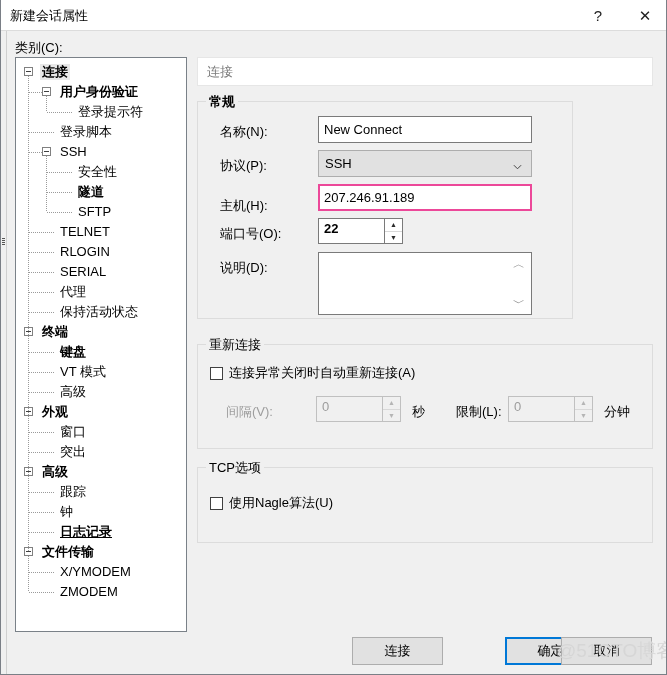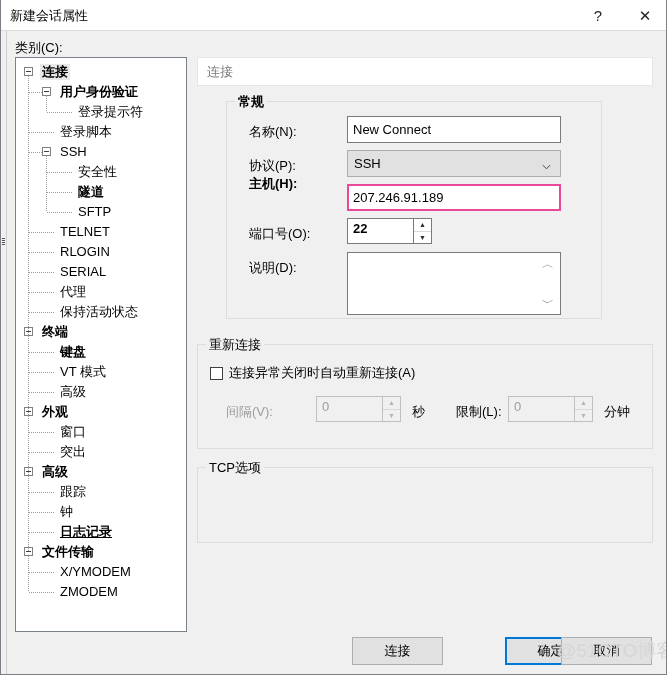--- a/index.html
+++ b/index.html
@@ -284,37 +284,37 @@
       <div class="vline" style="left: 12px; top: 18px; height: 476px;"></div>
       <div class="hline" style="left: 13px; top: 274px; width: 0px;"></div>
       <div class="hline" style="left: 13px; top: 354px; width: 0px;"></div>
       <div class="hline" style="left: 13px; top: 414px; width: 0px;"></div>
       <div class="hline" style="left: 13px; top: 494px; width: 0px;"></div>
     </div>
 
   <div id="right-pane">
     <div id="pane-header">连接</div>
 
-    <div class="gbox" style="left:0px; top:44px; width:376px; height:218px;margin-left:29px;">
+    <div class="gbox" style="left:0px; top:44px; width:376px; height:218px;">
       <div class="gtitle bold">常规</div>
 
       <div class="flabel" style="left:22px; top:21px;">名称(N):</div>
       <div class="tbox" style="left:120px; top:14px; width:214px; height:27px; line-height:21px;">New Connect</div>
 
       <div class="flabel" style="left:22px; top:55px;">协议(P):</div>
       <div class="combo" style="left:120px; top:48px; width:214px; height:27px;">
         <span>SSH</span>
         <span class="arrow">
           <svg width="9" height="9" viewBox="0 0 10 10">
               <path d="M1 3 L5 7 L9 3" stroke="#444" stroke-width="1.1" fill="none"></path>
             </svg>
         </span>
       </div>
 
-      <div class="flabel" style="left:22px; top:73px;font-weight:bold;">主机(H):</div>
+      <div class="flabel" style="left:22px; top:95px;">主机(H):</div>
       <div class="tbox focused" style="left:120px; top:82px; width:214px; height:27px; line-height:20px; padding-left:4px;">207.246.91.189</div>
 
       <div class="flabel" style="left:22px; top:123px;">端口号(O):</div>
       <div class="spin-wrap" style="left:120px; top:216px; width:85px; height:26px; top:116px;font-weight:bold;">
         <div class="spin-field">22</div>
         <div class="spin-btns">
           <div>▲</div>
           <div>▼</div>
         </div>
       </div>
@@ -351,20 +351,24 @@
         <div class="spin-btns dis">
           <div>▲</div>
           <div>▼</div>
         </div>
       </div>
       <div class="flabel" style="left:406px; top:58px;">分钟</div>
     </div>
 
     <div class="gbox" style="left:0px; top:410px; width:456px; height:76px;">
       <div class="gtitle">TCP选项</div>
+      <div class="cbrow" style="left:12px; top:26px;">
+        <span class="cbox"></span>
+        <span class="cbtext">使用Nagle算法(U)</span>
+      </div>
     </div>
   </div>
 
   <div class="btn" style="left:351px; top:637px; width:91px; height:28px;">连接</div>
   <div class="btn default" style="left:456px; top:637px; width:91px; height:28px;">确定</div>
   <div class="btn" style="left:560px; top:637px; width:91px; height:28px;">取消</div>
 
   <div id="watermark">@51CTO博客</div>
 </div>
 

